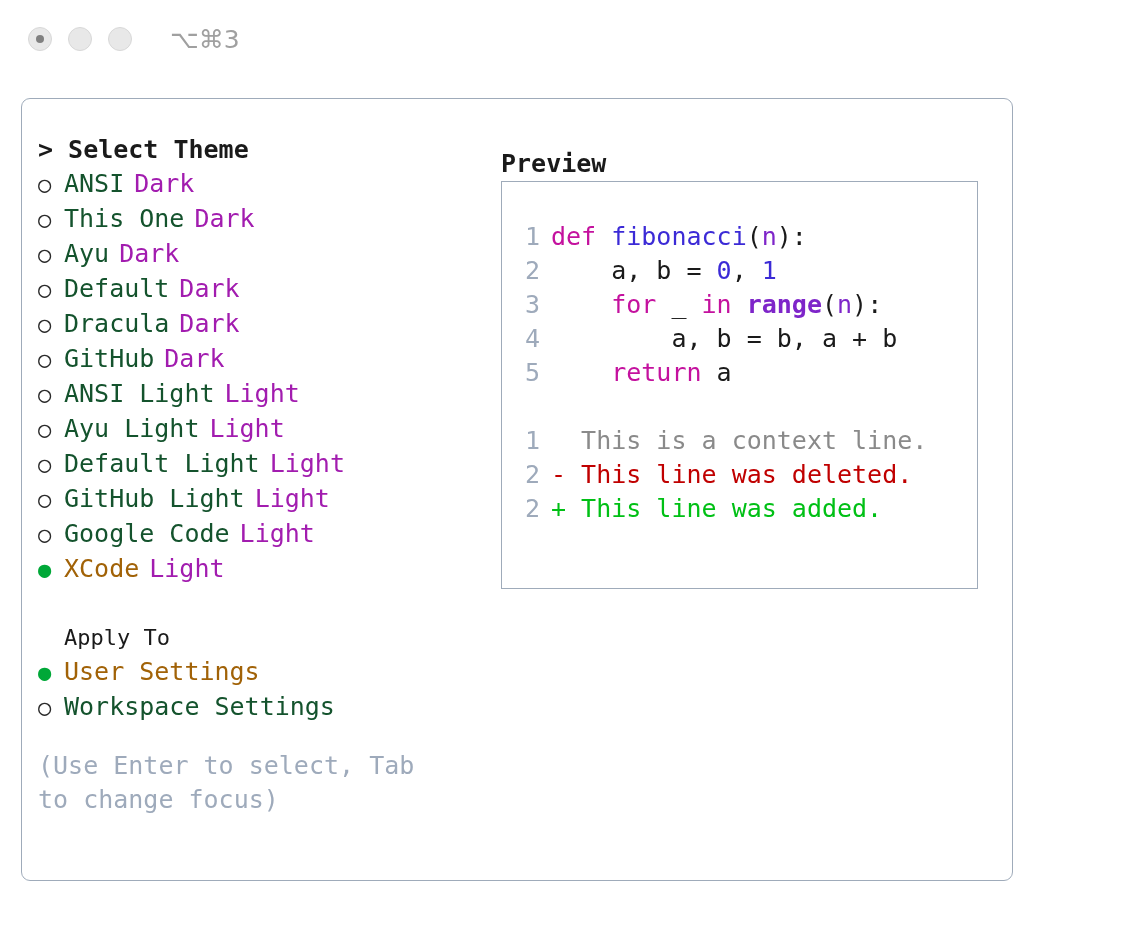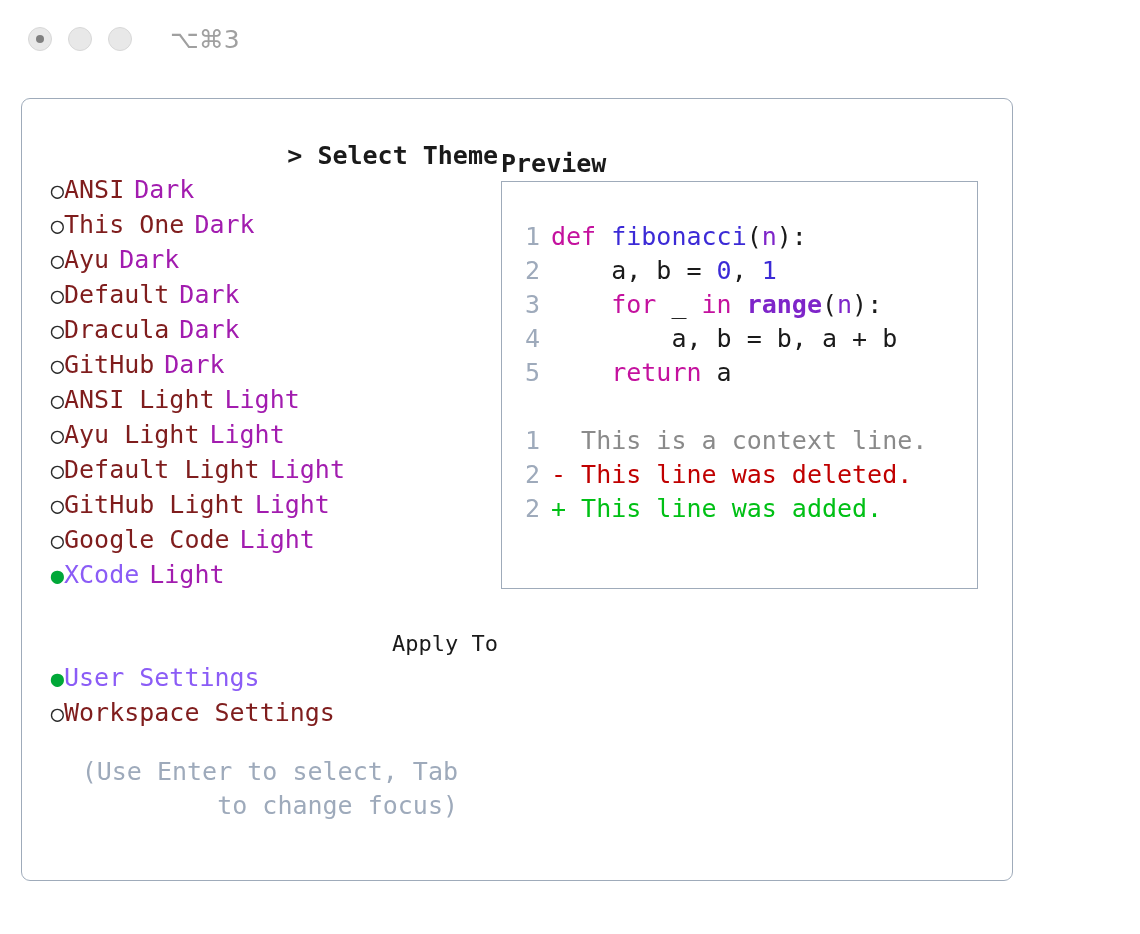--- a/index.html
+++ b/index.html
@@ -71,23 +71,22 @@
     border: 1px solid #9fabba;
     border-radius: 9px;
     box-sizing: border-box;
     background: #ffffff;
   }
 
   
   #left-column {
     position: absolute;
     left: 16px;
-    top: 40px;
+    top: 34px;
     width: 460px;
-    text-align: right;
   }
   #right-column {
     position: absolute;
     left: 479px;
     top: 48px;
     width: 490px;
   }
 
   
   .section-title {
@@ -105,22 +104,22 @@
     white-space: pre;
   }
   .marker {
     width: 26px;
     flex: 0 0 26px;
     color: #2b2b2b;
     font-size: 22px;
     line-height: 34px;
   }
   .marker.selected { color: #00a838; }
-  .opt-label { color: #7f1d1d; }
-  .opt-row.is-selected .opt-label { color: #8b5cf6; }
+  .opt-label { color: #14532d; }
+  .opt-row.is-selected .opt-label { color: #a16207; }
   .opt-badge {
     color: #a21caf;
     margin-left: 10px;
   }
 
   .spacer-sm { height: 34px; }
 
   #apply-to-title {
     font-size: 22px;
     color: #1a1a1a;

